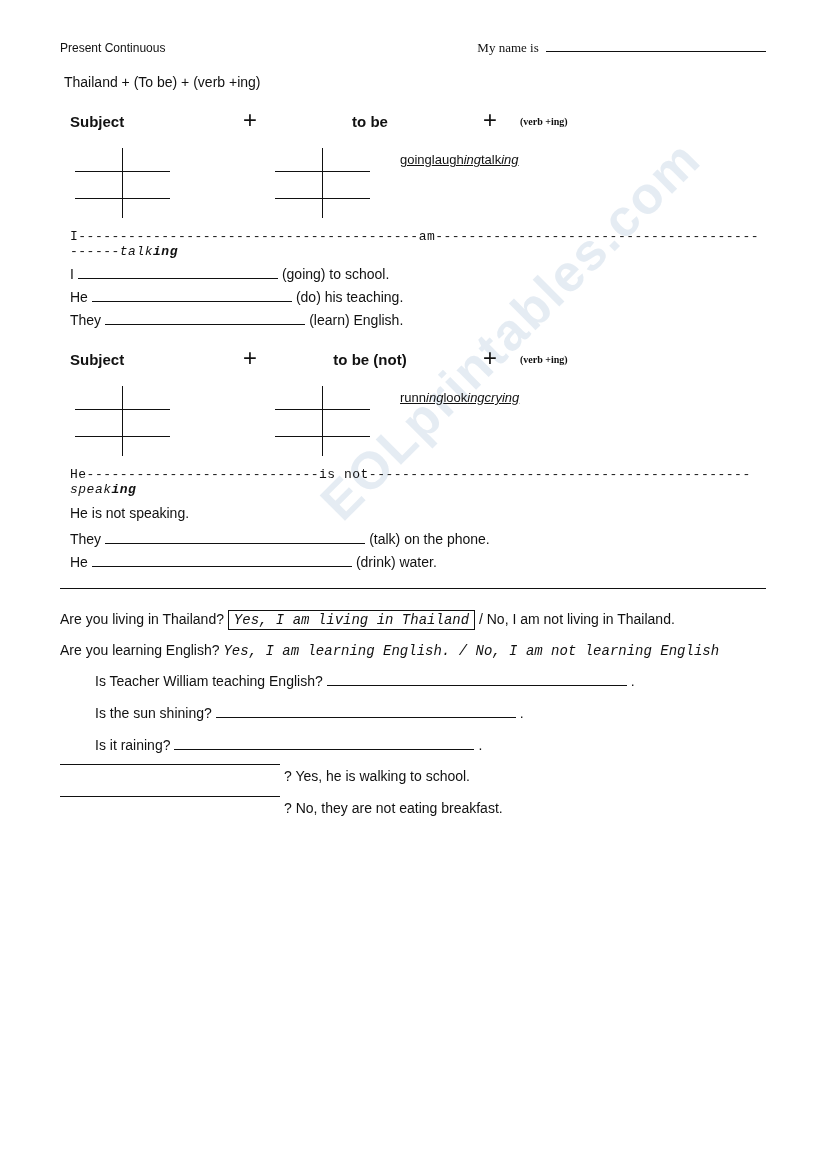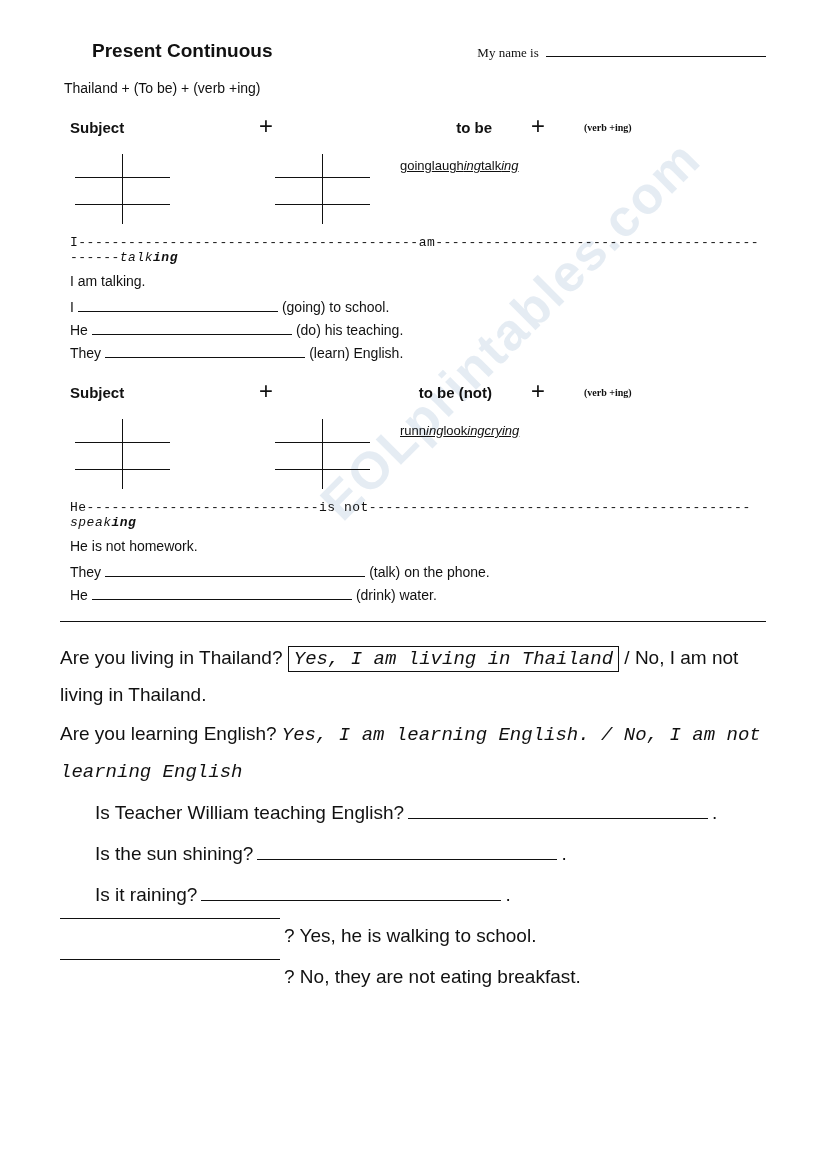--- a/index.html
+++ b/index.html
@@ -33,24 +33,23 @@
     .content { position: relative; z-index: 1; }
 
     
     .header {
       display: flex;
       justify-content: space-between;
       align-items: baseline;
       margin-bottom: 18px;
     }
     .title {
-      font-weight: bold;
-      font-size: 19px;
-      font-family: Arial, sans-serif;
-      margin-left: 32px;
+      font-weight: normal;
+      font-size: 12px;
+      font-family: Arial, sans-serif;
     }
     .name-line {
       font-family: Liberation Serif, serif;
       font-size: 13px;
     }
     .name-line .underline {
       display: inline-block;
       border-bottom: 1px solid #111;
       width: 220px;
       margin-left: 4px;
@@ -63,25 +62,24 @@
       margin-bottom: 18px;
       padding-left: 4px;
     }
 
     
     .col-headers {
       display: flex;
       align-items: center;
       margin-bottom: 8px;
       padding-left: 10px;
-      gap: 16px;
     }
     .col-subject { width: 150px; font-weight: bold; font-family: Arial, sans-serif; font-size: 15px; }
     .col-plus { width: 60px; font-size: 24px; text-align: center; }
-    .col-tobe { width: 180px; font-weight: bold; font-family: Arial, sans-serif; font-size: 15px; text-align: right; }
+    .col-tobe { width: 180px; font-weight: bold; font-family: Arial, sans-serif; font-size: 15px; text-align: center; }
     .col-plus2 { width: 60px; font-size: 24px; text-align: center; }
     .col-verb { font-weight: bold; font-family: Liberation Serif, serif; font-size: 10px; }
 
     
     .cross-area {
       display: flex;
       align-items: flex-start;
       margin-bottom: 4px;
       padding-left: 10px;
     }
@@ -196,21 +194,21 @@
     
     .section-hr {
       border: none;
       border-top: 1.5px solid #111;
       margin: 18px 0;
     }
 
     
     .qa-section {
       font-family: Arial, sans-serif;
-      font-size: 19px;
+      font-size: 14px;
       line-height: 1.85;
     }
     .qa-line {
       margin-bottom: 4px;
     }
     .qa-line .boxed {
       border: 1.5px solid #111;
       padding: 1px 5px;
       font-style: italic;
       font-family: 'Courier New', Courier, monospace;
@@ -284,21 +282,20 @@
       <span>going</span>
       <span class="verb-italic">laugh<em>ing</em></span>
       <span class="verb-italic">talk<em>ing</em></span>
     </div>
   </div>
 
   <div class="dashed-line">
     I-----------------------------------------am---------------------------------------------<em>talk<strong>ing</strong></em>
   </div>
 
-  <div class="example-sentence">I am talking.</div>
 
   <div class="fill-line">
     <span>I</span>
     <span class="blank"></span>
     <span>(going) to school.</span>
   </div>
   <div class="fill-line">
     <span>He</span>
     <span class="blank"></span>
     <span>(do) his teaching.</span>
@@ -333,21 +330,21 @@
       <span class="verb-italic">runn<em>ing</em></span>
       <span class="verb-italic">look<em>ing</em></span>
       <span class="verb-italic"><em>cry</em><em>ing</em></span>
     </div>
   </div>
 
   <div class="dashed-line">
     He----------------------------is not----------------------------------------------<em>speak<strong>ing</strong></em>
   </div>
 
-  <div class="example-sentence">He is not homework.</div>
+  <div class="example-sentence">He is not speaking.</div>
 
   <div class="fill-line">
     <span>They</span>
     <span class="blank-long"></span>
     <span>(talk) on the phone.</span>
   </div>
   <div class="fill-line">
     <span>He</span>
     <span class="blank-long"></span>
     <span>(drink) water.</span>

